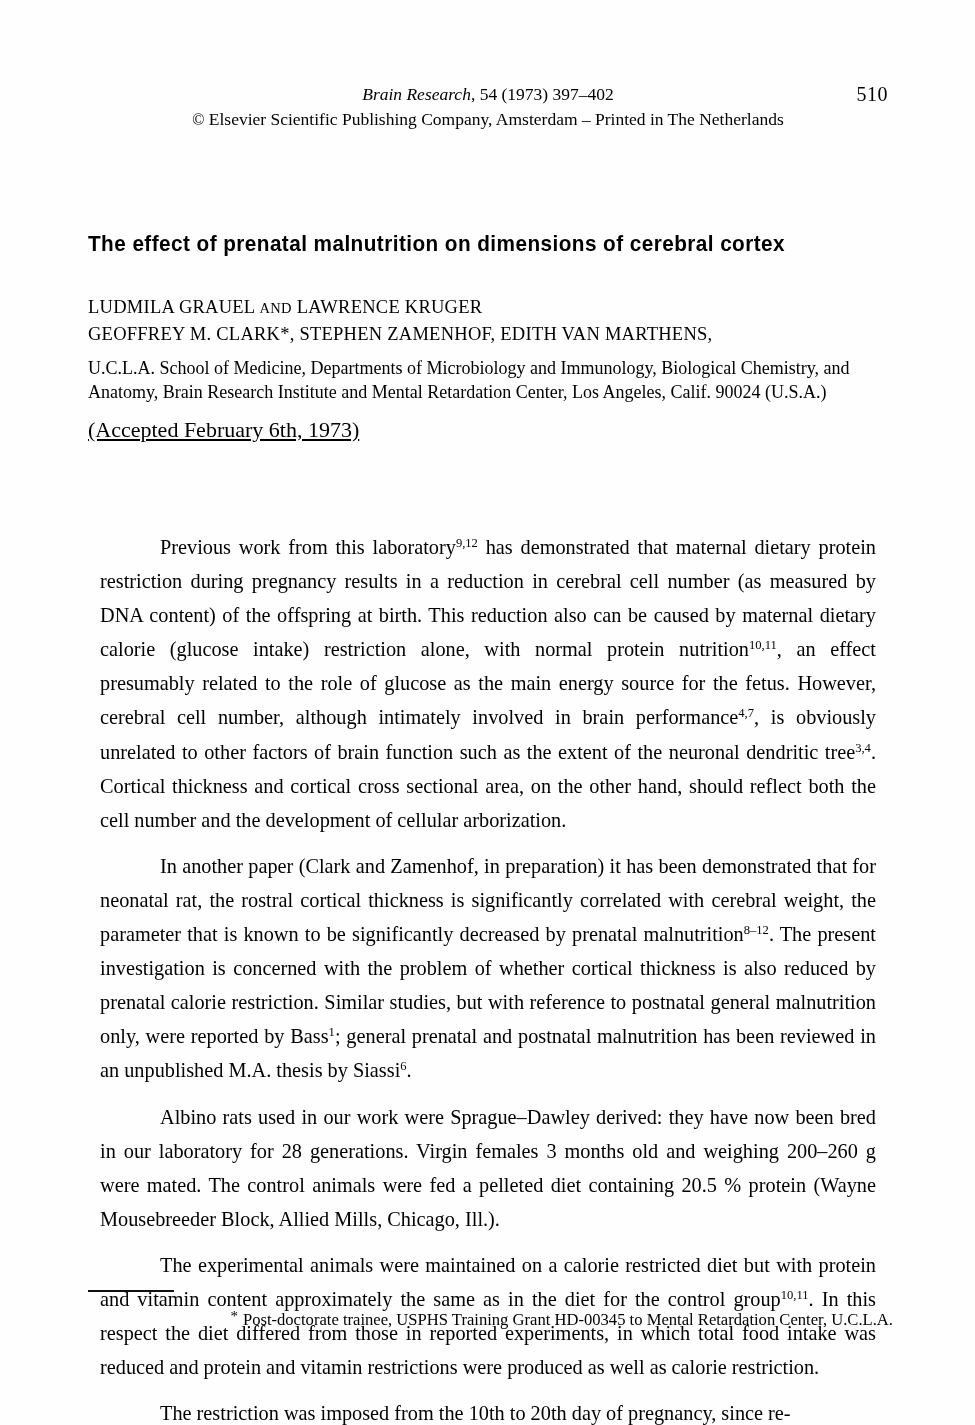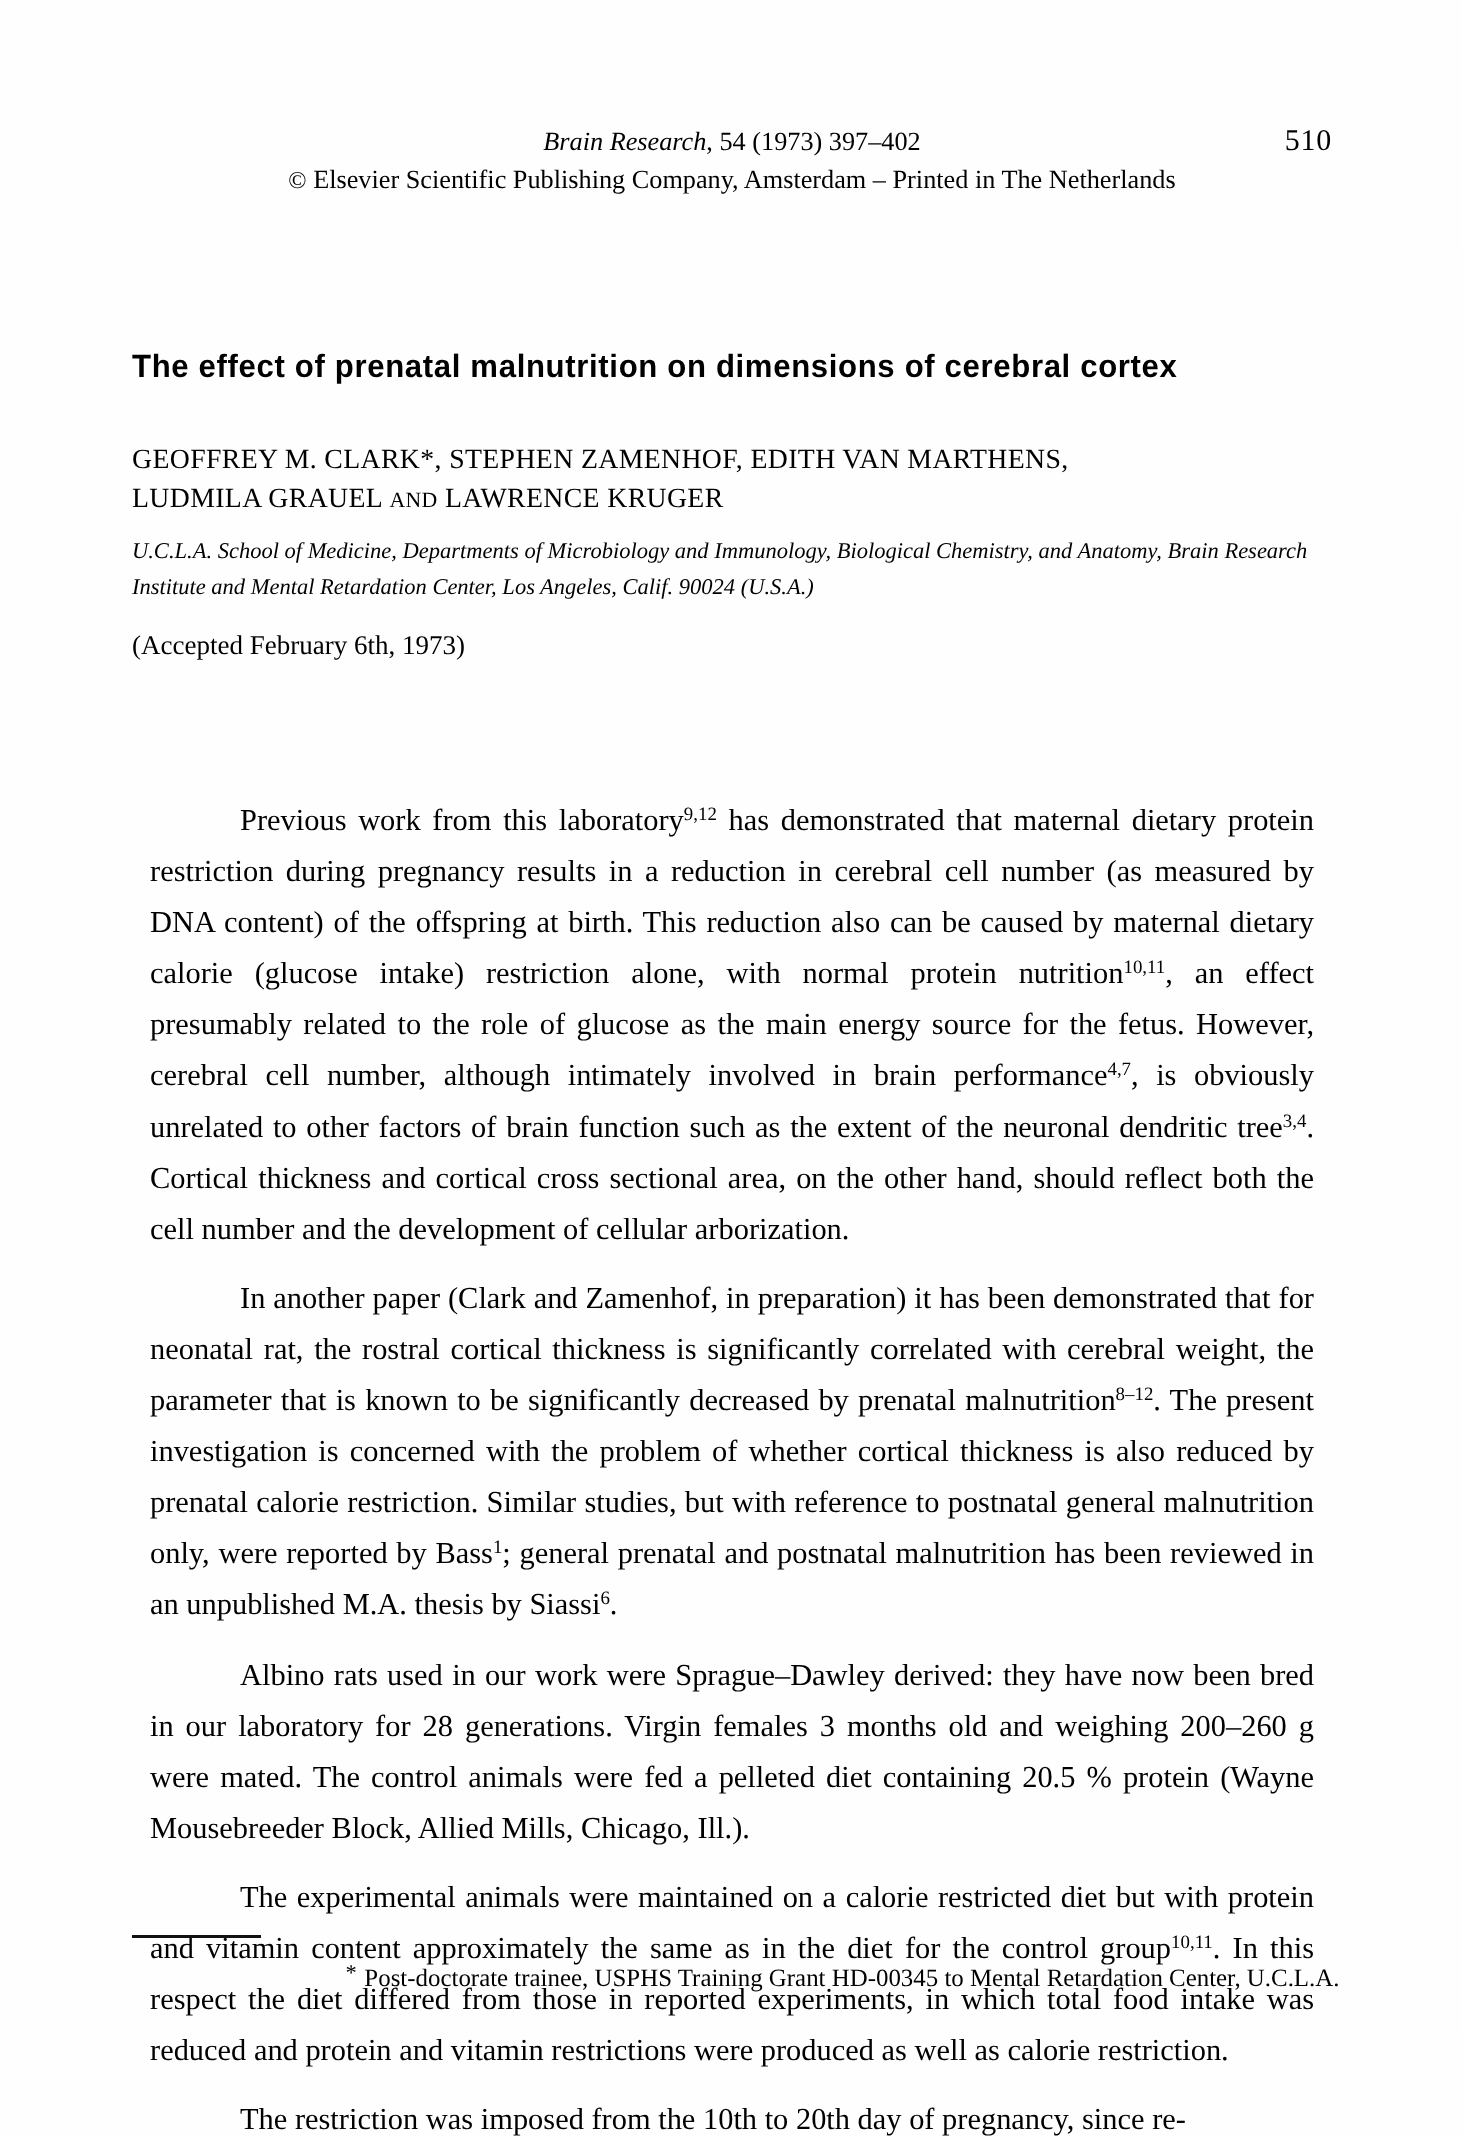--- a/index.html
+++ b/index.html
@@ -76,32 +76,32 @@
   .authors .small-and {
     font-size: 14.5px;
   }
 
   
   .affiliation {
     position: absolute;
     left: 88px;
     top: 357px;
     width: 805px;
-    font-style: italic;
-    font-size: 15px;
+    font-size: 18px;
     line-height: 23.5px;
   }
 
   
   .accepted {
     position: absolute;
     left: 88px;
     top: 418px;
-    font-size: 18px;
+    font-size: 22px;
     line-height: 24px;
+    text-decoration: underline;
   }
 
   
   .body-text {
     position: absolute;
     left: 88px;
     top: 518px;
     width: 800px;
     font-size: 20.3px;
     line-height: 34.1px;
@@ -150,22 +150,22 @@
 
   <div class="runhead">
     <div class="runhead-line"><span class="jtitle">Brain Research</span><span>, 54 (1973) 397–402</span></div>
     <div class="runhead-line"><span class="copy-glyph">©</span> <span>Elsevier Scientific Publishing Company, Amsterdam – Printed in The Netherlands</span></div>
     <div class="folio">510</div>
   </div>
 
   <h1 class="article-title">The effect of prenatal malnutrition on dimensions of cerebral cortex</h1>
 
   <div class="authors">
+    <div><span>LUDMILA GRAUEL </span><span class="small-and">AND</span><span> LAWRENCE KRUGER</span></div>
     <div>GEOFFREY M. CLARK*, STEPHEN ZAMENHOF, EDITH VAN MARTHENS,</div>
-    <div><span>LUDMILA GRAUEL </span><span class="small-and">AND</span><span> LAWRENCE KRUGER</span></div>
   </div>
 
   <div class="affiliation">U.C.L.A. School of Medicine, Departments of Microbiology and Immunology, Biological Chemistry, and Anatomy, Brain Research Institute and Mental Retardation Center, Los Angeles, Calif. 90024 (U.S.A.)</div>
 
   <div class="accepted">(Accepted February 6th, 1973)</div>
 
   <div class="body-text" id="body-text">
       <p>Previous work from this laboratory<sup>9,12</sup> has demonstrated that maternal dietary protein restriction during pregnancy results in a reduction in cerebral cell number (as measured by DNA content) of the offspring at birth. This reduction also can be caused by maternal dietary calorie (glucose intake) restriction alone, with normal protein nutrition<sup>10,11</sup>, an effect presumably related to the role of glucose as the main energy source for the fetus. However, cerebral cell number, although intimately involved in brain performance<sup>4,7</sup>, is obviously unrelated to other factors of brain function such as the extent of the neuronal dendritic tree<sup>3,4</sup>. Cortical thickness and cortical cross sectional area, on the other hand, should reflect both the cell number and the development of cellular arborization.</p>
       <p>In another paper (Clark and Zamenhof, in preparation) it has been demonstrated that for neonatal rat, the rostral cortical thickness is significantly correlated with cerebral weight, the parameter that is known to be significantly decreased by prenatal malnutrition<sup>8–12</sup>. The present investigation is concerned with the problem of whether cortical thickness is also reduced by prenatal calorie restriction. Similar studies, but with reference to postnatal general malnutrition only, were reported by Bass<sup>1</sup>; general prenatal and postnatal malnutrition has been reviewed in an unpublished M.A. thesis by Siassi<sup>6</sup>.</p>
       <p>Albino rats used in our work were Sprague–Dawley derived: they have now been bred in our laboratory for 28 generations. Virgin females 3 months old and weighing 200–260 g were mated. The control animals were fed a pelleted diet containing 20.5 % protein (Wayne Mousebreeder Block, Allied Mills, Chicago, Ill.).</p>

